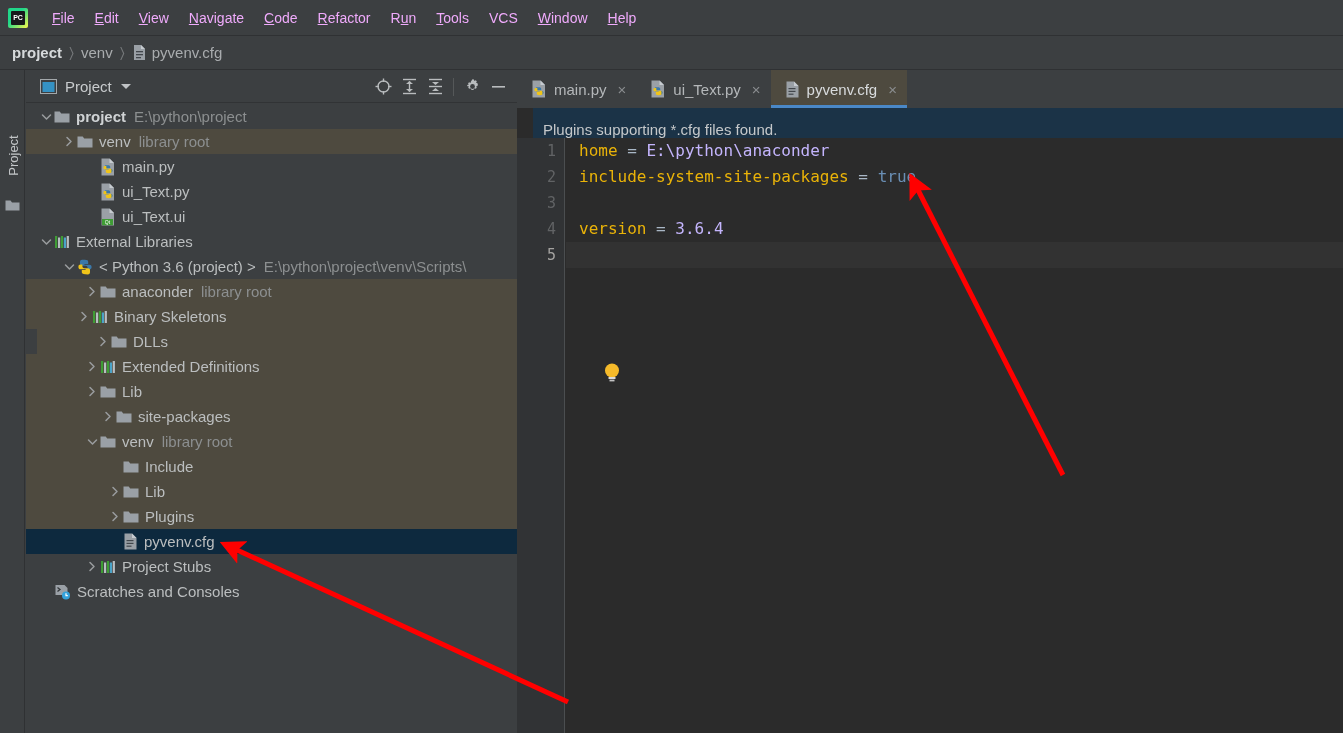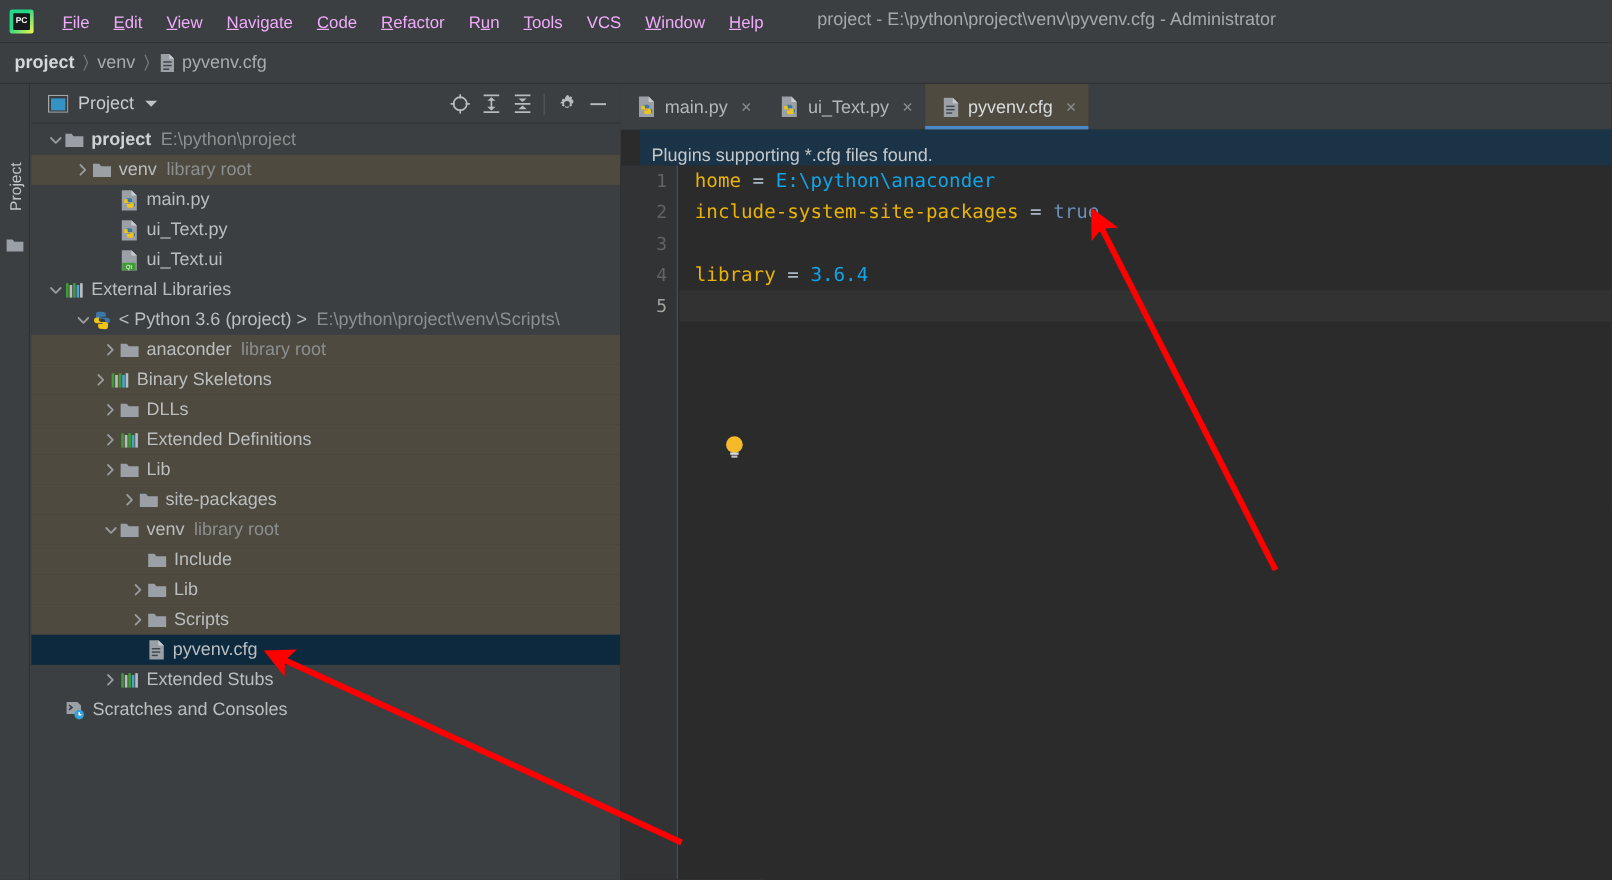--- a/index.html
+++ b/index.html
@@ -135,21 +135,21 @@
   }
   .lnum.cur { color: #a4a3a0; }
   .caretline { position: absolute; left: 49px; width: 777px; height: 26px; background: #323232; }
   .codelines { position: absolute; left: 62px; top: 0; width: 764px; }
   .cline {
     height: 26px; line-height: 26px; white-space: pre;
     font-family: "DejaVu Sans Mono", monospace; font-size: 16px;
   }
   .k   { color: #eab308; }
   .eq  { color: #a9b7c6; }
-  .v   { color: #0ea5e9; }
+  .v   { color: #c4b5fd; }
   .vb  { color: #6a8fb5; }
 
   .bulb { position: absolute; left: 86px; top: 224px; }
 
   
   .arrows { position: absolute; left: 0; top: 0; width: 1343px; height: 733px; pointer-events: none; }
 </style>
 </head>
 <body>
 
@@ -165,21 +165,20 @@
         <div class="menuitem"><u>V</u>iew</div>
         <div class="menuitem"><u>N</u>avigate</div>
         <div class="menuitem"><u>C</u>ode</div>
         <div class="menuitem"><u>R</u>efactor</div>
         <div class="menuitem">R<u>u</u>n</div>
         <div class="menuitem"><u>T</u>ools</div>
         <div class="menuitem">VCS</div>
         <div class="menuitem"><u>W</u>indow</div>
         <div class="menuitem"><u>H</u>elp</div>
       </div>
-    <div class="wintitle">project - E:\python\project\venv\pyvenv.cfg - Administrator</div>
   </div>
 
   <div class="breadcrumb">
     <span class="crumb bold">project</span>
     <span class="crumb-sep">〉</span>
     <span class="crumb">venv</span>
     <span class="crumb-sep">〉</span>
     <span class="crumb-icon">
       <svg width="15" height="17" viewBox="0 0 15 17">
           <path d="M2 1h7l4 4v11H2z" fill="#9aa0a6"></path>
@@ -376,21 +375,21 @@
             <svg width="16" height="14" viewBox="0 0 16 14">
               <rect x="1" y="1" width="2.2" height="12" fill="#3f9c35"></rect>
               <rect x="4" y="2.5" width="2.2" height="10.5" fill="#b8bec2"></rect>
               <rect x="6.9" y="1" width="2.2" height="12" fill="#3f9c35"></rect>
               <rect x="9.8" y="2.5" width="2.2" height="10.5" fill="#4aa3c8"></rect>
               <rect x="12.7" y="1" width="2.2" height="12" fill="#b8bec2"></rect>
             </svg>
           </span>
           <span class="tlabel">Binary Skeletons</span>
         </div>
-        <div class="row hover" style="padding-left: 58px;">
+        <div class="row hover" style="padding-left: 58px; margin-left: 11px;">
           <span class="arrow">
             <svg width="10" height="11" viewBox="0 0 10 11">
               <path d="M3 1.5l4 4-4 4" fill="none" stroke="#9a9d9f" stroke-width="1.5" stroke-linecap="round" stroke-linejoin="round"></path>
             </svg>
           </span>
           <span class="ticon">
             <svg width="16" height="14" viewBox="0 0 16 14">
               <path d="M0.5 1.5h5.2l1.5 2h8.3v9H0.5z" fill="#9aa0a6"></path>
             </svg>
           </span>
@@ -479,21 +478,21 @@
           <span class="arrow">
             <svg width="10" height="11" viewBox="0 0 10 11">
               <path d="M3 1.5l4 4-4 4" fill="none" stroke="#9a9d9f" stroke-width="1.5" stroke-linecap="round" stroke-linejoin="round"></path>
             </svg>
           </span>
           <span class="ticon">
             <svg width="16" height="14" viewBox="0 0 16 14">
               <path d="M0.5 1.5h5.2l1.5 2h8.3v9H0.5z" fill="#9aa0a6"></path>
             </svg>
           </span>
-          <span class="tlabel">Scripts</span>
+          <span class="tlabel">Plugins</span>
         </div>
         <div class="row select" style="padding-left: 81px;">
           <span class="arrow"></span>
           <span class="ticon">
             <svg width="15" height="17" viewBox="0 0 15 17">
               <path d="M1.5 0.5h7.5l4.5 4.5v11.5H1.5z" fill="#9aa0a6"></path>
               <path d="M9 0.5L13.5 5H9z" fill="#c6cbd0"></path>
               <rect x="3.5" y="7" width="7" height="1.2" fill="#42474c"></rect>
               <rect x="3.5" y="9.8" width="7" height="1.2" fill="#42474c"></rect>
               <rect x="3.5" y="12.6" width="5" height="1.2" fill="#42474c"></rect>
@@ -509,21 +508,21 @@
           </span>
           <span class="ticon">
             <svg width="16" height="14" viewBox="0 0 16 14">
               <rect x="1" y="1" width="2.2" height="12" fill="#3f9c35"></rect>
               <rect x="4" y="2.5" width="2.2" height="10.5" fill="#b8bec2"></rect>
               <rect x="6.9" y="1" width="2.2" height="12" fill="#3f9c35"></rect>
               <rect x="9.8" y="2.5" width="2.2" height="10.5" fill="#4aa3c8"></rect>
               <rect x="12.7" y="1" width="2.2" height="12" fill="#b8bec2"></rect>
             </svg>
           </span>
-          <span class="tlabel">Extended Stubs</span>
+          <span class="tlabel">Project Stubs</span>
         </div>
         <div class="row" style="padding-left: 12px;">
           <span class="arrow"></span>
           <span class="ticon">
             <svg width="17" height="16" viewBox="0 0 17 16">
               <path d="M1.5 1h9l3 3v7h-12z" fill="#9aa0a6"></path>
               <path d="M3.5 3.5l2.5 2-2.5 2" fill="none" stroke="#33373a" stroke-width="1.3"></path>
               <circle cx="12" cy="11.5" r="4" fill="#35a2db"></circle>
               <path d="M12 9.3v2.3h1.8" fill="none" stroke="#ffffff" stroke-width="1.2"></path>
             </svg>
@@ -586,21 +585,21 @@
           <div class="lnum" style="top: 0px;">1</div>
           <div class="lnum" style="top: 26px;">2</div>
           <div class="lnum" style="top: 52px;">3</div>
           <div class="lnum" style="top: 78px;">4</div>
           <div class="lnum cur" style="top: 104px;">5</div>
         </div>
       <div class="codelines" id="codelines">
           <div class="cline"><span class="k">home</span><span class="eq"> = </span><span class="v">E:\python\anaconder</span></div>
           <div class="cline"><span class="k">include-system-site-packages</span><span class="eq"> = </span><span class="vb">true</span></div>
           <div class="cline">&nbsp;</div>
-          <div class="cline"><span class="k">library</span><span class="eq"> = </span><span class="v">3.6.4</span></div>
+          <div class="cline"><span class="k">version</span><span class="eq"> = </span><span class="v">3.6.4</span></div>
           <div class="cline">&nbsp;</div>
         </div>
       <div class="bulb">
         <svg width="18" height="22" viewBox="0 0 18 22">
           <circle cx="9" cy="8.5" r="7" fill="#f5ba2a"></circle>
           <rect x="5.5" y="15" width="7" height="2" fill="#d9d9d9"></rect>
           <rect x="6.5" y="17.6" width="5" height="1.8" fill="#c2c2c2"></rect>
         </svg>
       </div>
     </div>

